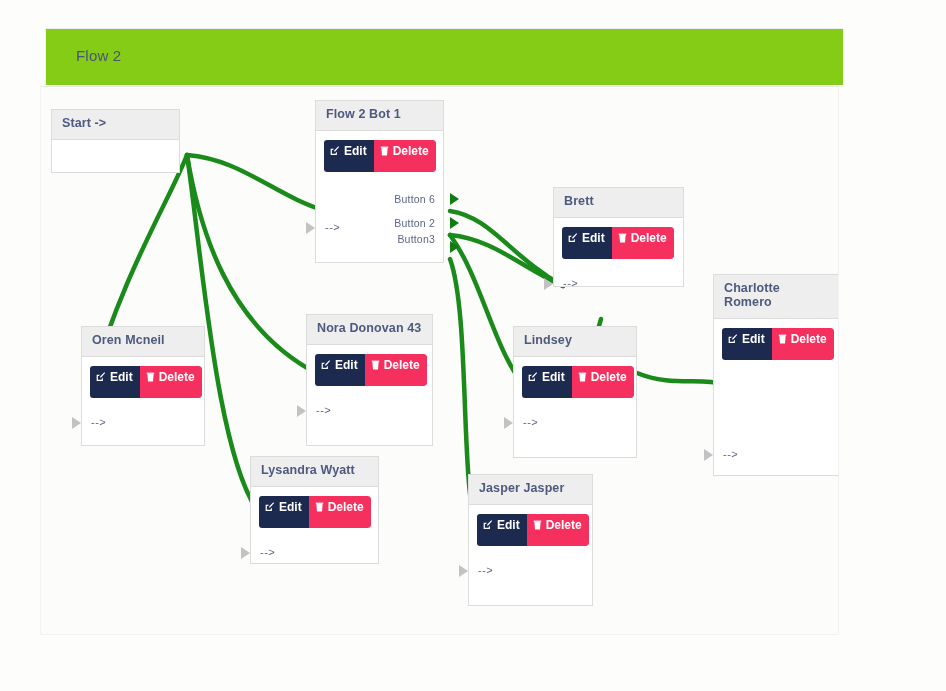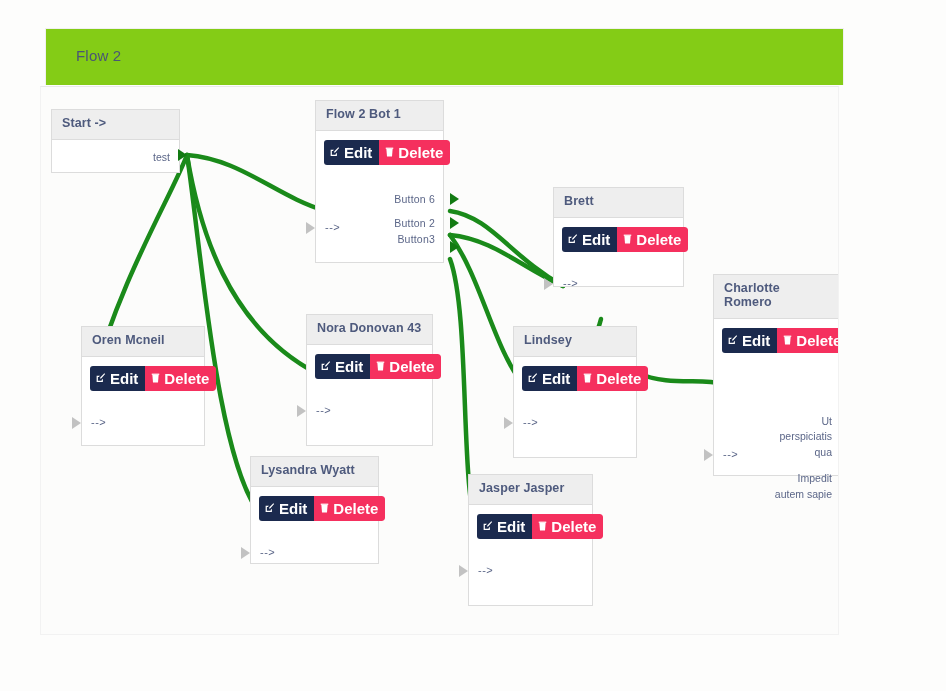--- a/index.html
+++ b/index.html
@@ -87,24 +87,24 @@
   
   .btn-group {
     display: inline-flex;
     border-radius: 3px;
     overflow: hidden;
   }
   .btn {
     display: inline-flex;
     align-items: center;
     gap: 4px;
-    font-size: 15px;
+    font-size: 12px;
     font-weight: bold;
     line-height: 1;
-    padding: 5px 7px 5px 6px;
+    padding: 5px 7px 15px 6px;
     border: none;
     cursor: pointer;
     font-family: "Liberation Sans", sans-serif;
     white-space: nowrap;
   }
   .btn-edit {
     background: #1b2a4e;
     color: #ffffff;
   }
   .btn-delete {
@@ -177,24 +177,20 @@
         <path d="M 409,148 C 452,152 480,180 522,199" stroke="#1a8a1a" stroke-width="4.5" fill="none" stroke-linecap="round"></path>
         <path d="M 409,148 C 440,190 452,260 483,299" stroke="#1a8a1a" stroke-width="4.5" fill="none" stroke-linecap="round"></path>
         <path d="M 409,172 C 430,230 418,410 438,447" stroke="#1a8a1a" stroke-width="4.5" fill="none" stroke-linecap="round"></path>
         <path d="M 560,232 C 556,248 548,262 540,276" stroke="#1a8a1a" stroke-width="4.5" fill="none" stroke-linecap="round"></path>
         <path d="M 596,286 C 630,300 660,290 682,297" stroke="#1a8a1a" stroke-width="4.5" fill="none" stroke-linecap="round"></path>
       </svg>
 
     <div id="nodes-layer">
         <div class="node" style="left: 10px; top: 22px; width: 129px; height: 64px;">
           <div class="node-header">Start -&gt;</div>
-          <div class="node-body" style="height: 33px;">
-            <div class="start-test" style="top: 11px;">test</div>
-            <div class="port-marker" style="right: -8px; top: 9px;"></div>
-          </div>
         </div>
         <div class="node" style="left: 274px; top: 13px; width: 129px; height: 163px;">
           <div class="node-header">Flow 2 Bot 1</div>
           <div class="node-body" style="height: 132px;"><div class="btn-group">
               <button class="btn btn-edit">
                 <span>
                   <svg width="10" height="10" viewBox="0 0 16 16">
                     <path fill="#ffffff" d="M1 4.5v10h10V9.2l-2 2V12.5H3v-6h1.4l2-2H1z"></path>
                     <path fill="#ffffff" d="M14.6 1.6 13.4.4 7 6.8 6.4 9l2.2-.6 6-6.8z"></path>
                   </svg>
@@ -253,24 +249,21 @@
               </button>
               <button class="btn btn-delete">
                 <span>
                   <svg width="9" height="10" viewBox="0 0 14 16">
                     <path fill="#ffffff" d="M2 3h10l-1 12H3L2 3z"></path>
                     <rect fill="#ffffff" x="1" y="1" width="12" height="2"></rect>
                   </svg>
                 </span>
                 <span>Delete</span>
               </button>
-            </div><div class="port-in" style="top: 129px;">--&gt;</div><div class="port-marker-gray" style="left: -10px; top: 130px;"></div><div class="wrap-text" style="position: absolute; right: 8px; top: 95px; width: 62px;">
-              <div style="margin-bottom: 10px;">Ut perspiciatis qua</div>
-              <div style="margin-bottom: 10px;">Impedit autem sapie</div>
-            </div></div>
+            </div><div class="port-in" style="top: 129px;">--&gt;</div><div class="port-marker-gray" style="left: -10px; top: 130px;"></div></div>
         </div>
         <div class="node" style="left: 40px; top: 239px; width: 124px; height: 120px;">
           <div class="node-header">Oren Mcneil</div>
           <div class="node-body" style="height: 101px;"><div class="btn-group">
               <button class="btn btn-edit">
                 <span>
                   <svg width="10" height="10" viewBox="0 0 16 16">
                     <path fill="#ffffff" d="M1 4.5v10h10V9.2l-2 2V12.5H3v-6h1.4l2-2H1z"></path>
                     <path fill="#ffffff" d="M14.6 1.6 13.4.4 7 6.8 6.4 9l2.2-.6 6-6.8z"></path>
                   </svg>

